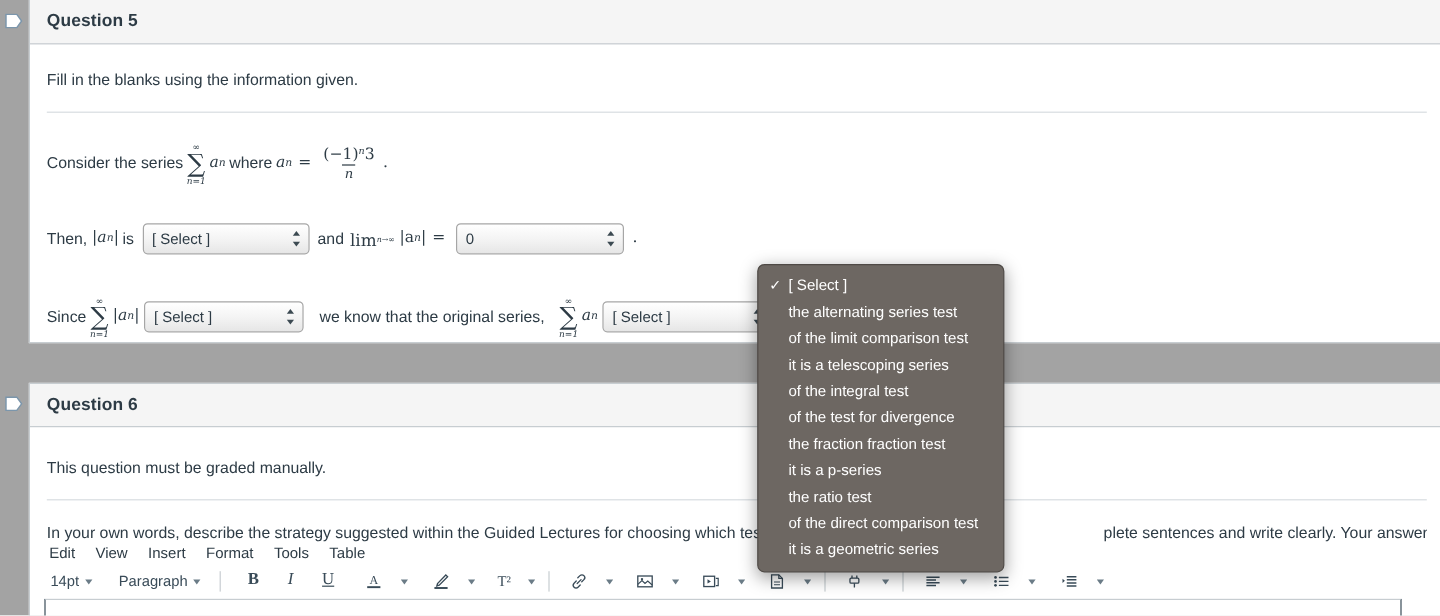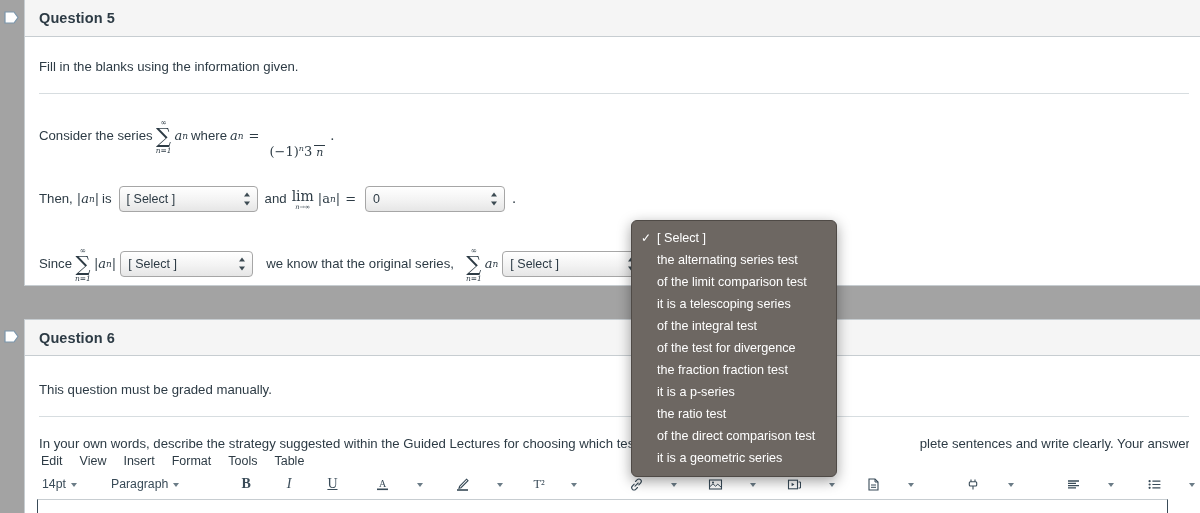--- a/index.html
+++ b/index.html
@@ -88,40 +88,40 @@
     line-height: 1;
     position: relative;
     top: 1px;
   }
   .sum .lim-top { font-size: 7.5px; line-height: 7px; }
   .sum .sigma { font-size: 21px; line-height: 20px; font-weight: normal; }
   .sum .lim-bot { font-size: 7.5px; line-height: 9px; font-style: italic; }
 
   .limop {
     display: inline-flex;
-    flex-direction: column;
+    flex-direction: row;
     align-items: center;
     font-family: "DejaVu Serif", serif;
     line-height: 1;
     margin: 0 2px;
     position: relative;
     top: 2px;
   }
   .limop .lim-main { font-size: 14px; line-height: 14px; }
   .limop .lim-sub { font-size: 6.5px; line-height: 9px; font-style: italic; }
 
   .frac {
     display: inline-flex;
-    flex-direction: row;
+    flex-direction: column;
     align-items: center;
     font-family: "DejaVu Serif", serif;
     margin: 0 3px;
     line-height: 1;
     position: relative;
-    top: 16px;
+    top: 0px;
   }
   .frac .num { font-size: 11px; padding: 0 2px 1px 2px; }
   .frac .den { font-size: 11px; padding: 1px 2px 0 2px; border-top: 1px solid #2d3b45; font-style: italic;}
 
   .sup { font-size: 8px; vertical-align: super; }
 
   .word { margin: 0 3px; }
 
   
   .cvs-select {
@@ -212,21 +212,21 @@
     padding: 4px 0 3px 16px;
     font-size: 12.5px;
     color: #2d3b45;
   }
   .menubar span { cursor: default; }
 
   .toolbar {
     display: flex;
     align-items: center;
     padding: 2px 0 4px 12px;
-    gap: 16px;
+    gap: 4px;
     font-size: 12.5px;
     color: #394b58;
   }
   .tb-btn {
     display: inline-flex;
     align-items: center;
     justify-content: center;
     height: 22px;
     padding: 0 5px;
     color: #394b58;

